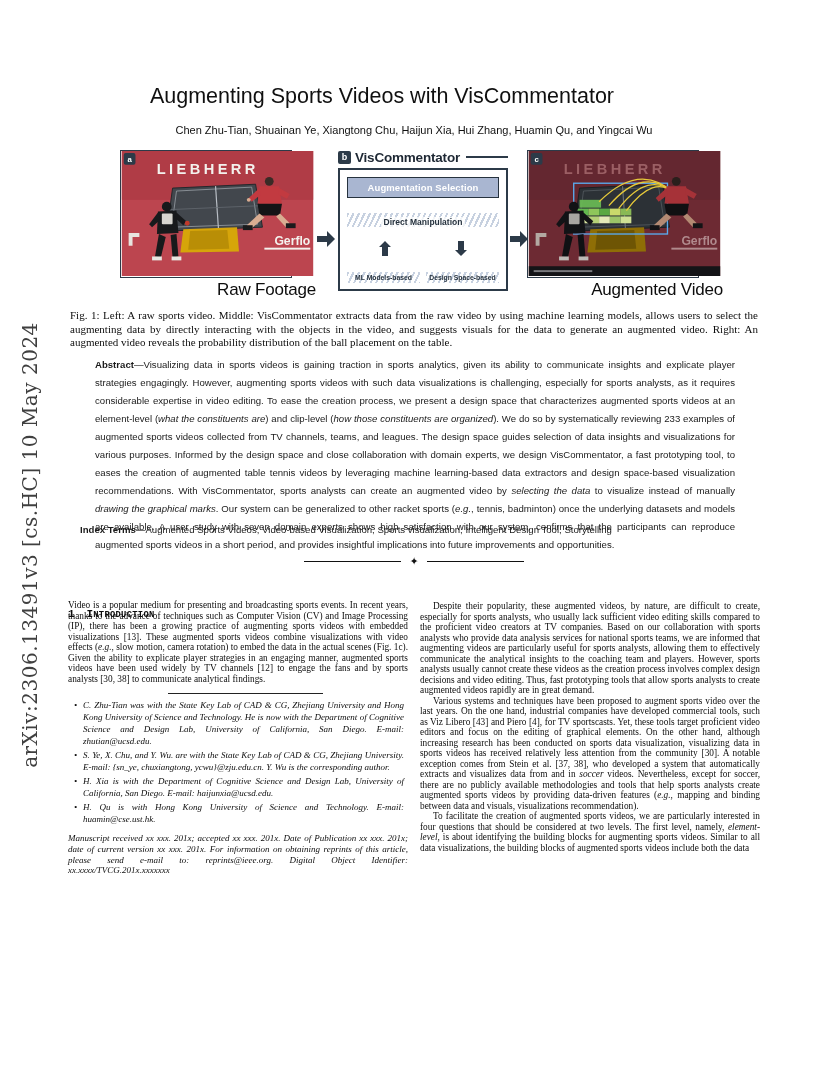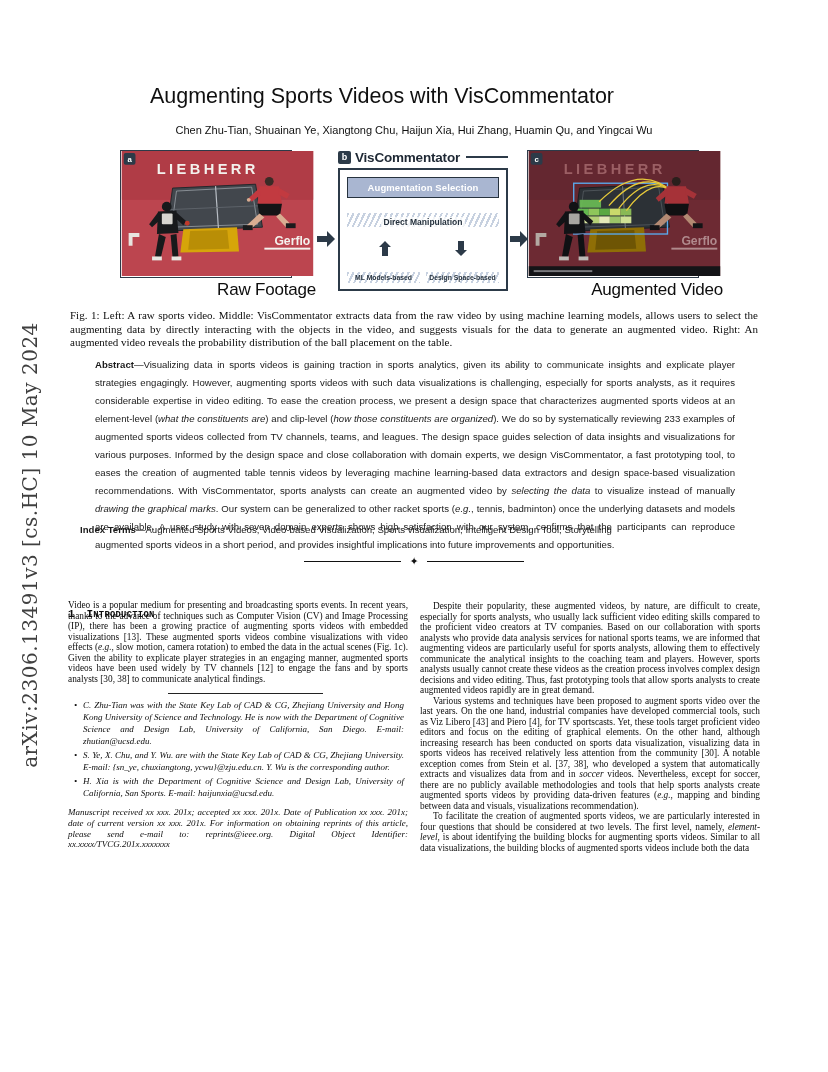--- a/index.html
+++ b/index.html
@@ -273,21 +273,22 @@
 <div class="abs section-h">
   <span class="num">1</span><span><span>I</span><span class="rest">NTRODUCTION</span></span>
 </div>
 
 <div class="abs col col-left">
   <p><span>Video is a popular medium for presenting and broadcasting sports events. In recent years, thanks to the advance of techniques such as Computer Vision (CV) and Image Processing (IP), there has been a growing practice of augmenting sports videos with embedded visualizations [13]. These augmented sports videos combine visualizations with video effects (</span><i>e.g.</i><span>, slow motion, camera rotation) to embed the data in the actual scenes (Fig. 1c). Given the ability to explicate player strategies in an engaging manner, augmented sports videos have been used widely by TV channels [12] to engage the fans and by sports analysts [30, 38] to communicate analytical findings.</span></p>
   <div class="fn-rule"></div>
   <ul class="footnotes">
     <li>C. Zhu-Tian was with the State Key Lab of CAD &amp; CG, Zhejiang University and Hong Kong University of Science and Technology. He is now with the Department of Cognitive Science and Design Lab, University of California, San Diego. E-mail: zhutian@ucsd.edu.</li>
     <li>S. Ye, X. Chu, and Y. Wu. are with the State Key Lab of CAD &amp; CG, Zhejiang University. E-mail: {sn_ye, chuxiangtong, ycwu}@zju.edu.cn. Y. Wu is the corresponding author.</li>
-    <li>H. Xia is with the Department of Cognitive Science and Design Lab, University of California, San Sports. E-mail: haijunxia@ucsd.edu.</li>
+    <li>H. Xia is with the Department of Cognitive Science and Design Lab, University of California, San Diego. E-mail: haijunxia@ucsd.edu.</li>
+    <li>H. Qu is with Hong Kong University of Science and Technology. E-mail: huamin@cse.ust.hk.</li>
   </ul>
   <div class="manuscript">Manuscript received xx xxx. 201x; accepted xx xxx. 201x. Date of Publication xx xxx. 201x; date of current version xx xxx. 201x. For information on obtaining reprints of this article, please send e-mail to: reprints@ieee.org. Digital Object Identifier: xx.xxxx/TVCG.201x.xxxxxxx</div>
 </div>
 
 <div class="abs col col-right">
   <p class="indent"><span>Despite their popularity, these augmented videos, by nature, are difficult to create, especially for sports analysts, who usually lack sufficient video editing skills compared to the proficient video creators at TV companies. Based on our collaboration with sports analysts who provide data analysis services for national sports teams, we are informed that augmenting videos are particularly useful for sports analysts, allowing them to effectively communicate the analytical insights to the coaching team and players. However, sports analysts usually cannot create these videos as the creation process involves complex design decisions and video editing. Thus, fast prototyping tools that allow sports analysts to create augmented videos rapidly are in great demand.</span></p>
   <p class="indent"><span>Various systems and techniques have been proposed to augment sports video over the last years. On the one hand, industrial companies have developed commercial tools, such as Viz Libero [43] and Piero [4], for TV sportscasts. Yet, these tools target proficient video editors and focus on the editing of graphical elements. On the other hand, although increasing research has been conducted on sports data visualization, visualizing data in sports videos has received relatively less attention from the community [30]. A notable exception comes from Stein et al. [37, 38], who developed a system that automatically extracts and visualizes data from and in </span><i>soccer</i><span> videos. Nevertheless, except for soccer, there are no publicly available methodologies and tools that help sports analysts create augmented sports videos by providing data-driven features (</span><i>e.g.</i><span>, mapping and binding between data and visuals, visualizations recommendation).</span></p>
   <p class="indent"><span>To facilitate the creation of augmented sports videos, we are particularly interested in four questions that should be considered at two levels. The first level, namely, </span><i>element-level</i><span>, is about identifying the building blocks for augmenting sports videos. Similar to all data visualizations, the building blocks of augmented sports videos include both the data</span></p>
 </div>
 

